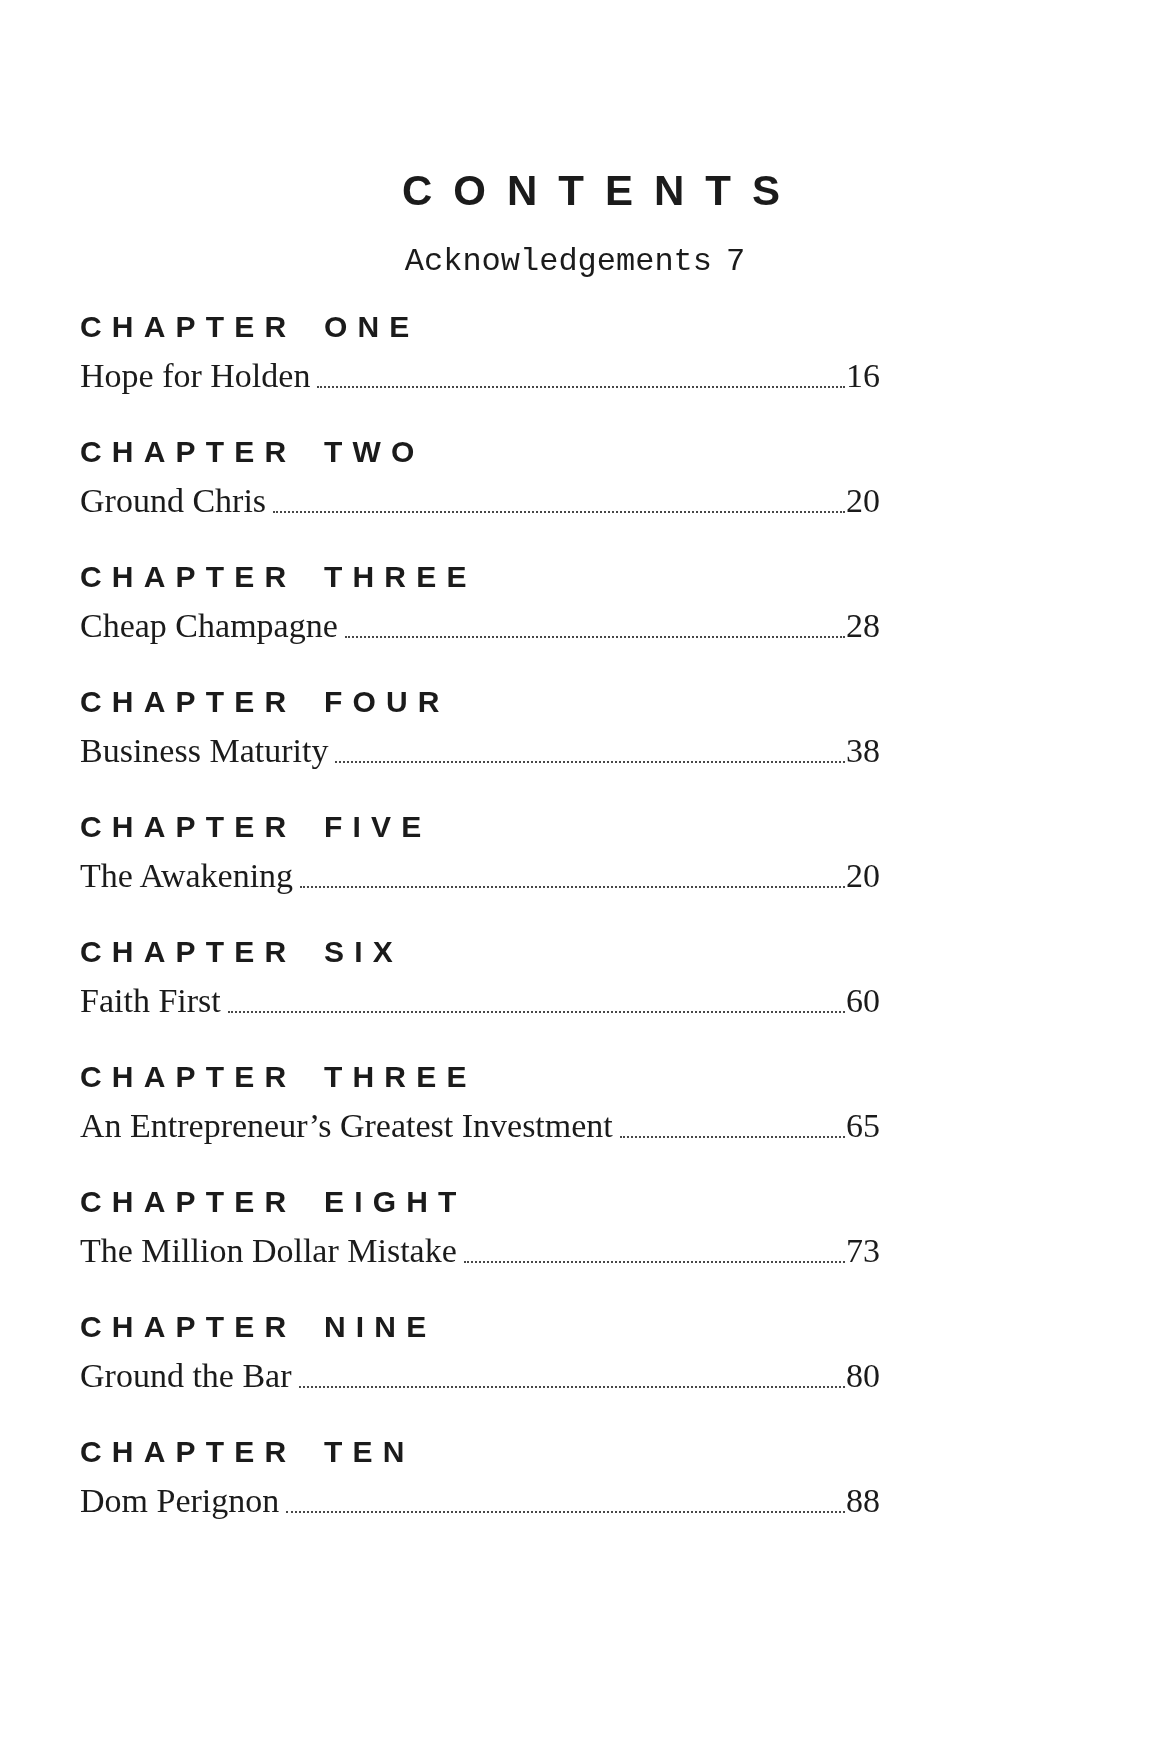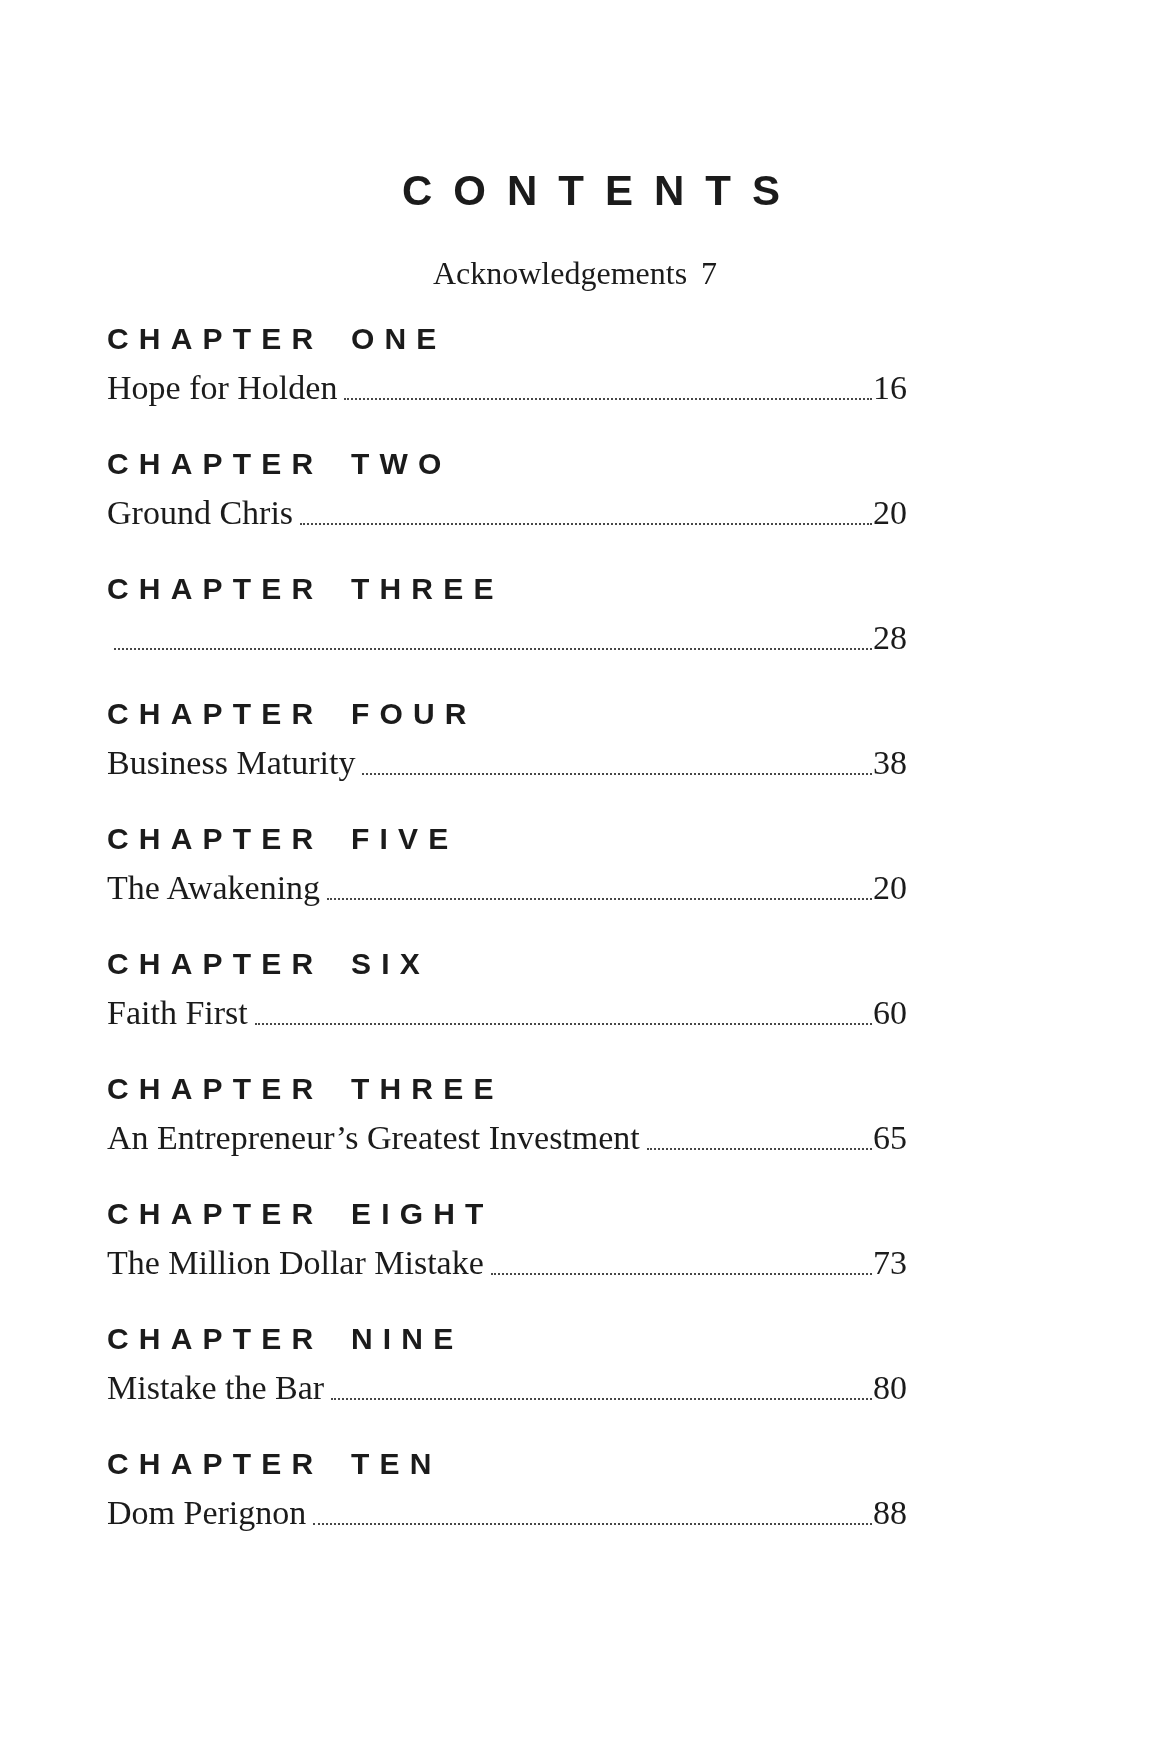--- a/index.html
+++ b/index.html
@@ -27,33 +27,33 @@
     font-family: "Liberation Sans", sans-serif;
     font-weight: 700;
     font-size: 42px;
     line-height: 46px;
     letter-spacing: 0.5em;
     padding-left: 0.5em; 
     color: var(--text);
     margin-left: 32px;
   }
   .front-matter {
-    margin-top: 36px;
+    margin-top: 24px;
     text-align: center;
-    font-family: Liberation Serif, serif;
+    font-family: Liberation Mono, monospace;
     font-size: 32px;
     line-height: 47px;
     color: var(--text);
   }
   .front-matter .fm-page {
     margin-left: 14px;
   }
   .toc-list {
     margin-top: 27px;
-    margin-left: 107px;
+    margin-left: 80px;
     width: 800px;
   }
   .chapter-block {
     margin-bottom: 42px;
   }
   .chapter-heading {
     font-family: "Liberation Sans", sans-serif;
     font-weight: 700;
     font-size: 30px;
     line-height: 30px;
@@ -114,20 +114,21 @@
     <div class="chapter-row">
       <span class="chapter-title">Ground Chris</span>
       <span class="leader"></span>
       <span class="page-number">20</span>
     </div>
   </div>
 
   <div class="chapter-block">
     <div class="chapter-heading">CHAPTER THREE</div>
     <div class="chapter-row">
+      <span class="chapter-title">Cheap Champagne</span>
       <span class="leader"></span>
       <span class="page-number">28</span>
     </div>
   </div>
 
   <div class="chapter-block">
     <div class="chapter-heading">CHAPTER FOUR</div>
     <div class="chapter-row">
       <span class="chapter-title">Business Maturity</span>
       <span class="leader"></span>
@@ -167,21 +168,21 @@
     <div class="chapter-row">
       <span class="chapter-title">The Million Dollar Mistake</span>
       <span class="leader"></span>
       <span class="page-number">73</span>
     </div>
   </div>
 
   <div class="chapter-block">
     <div class="chapter-heading">CHAPTER NINE</div>
     <div class="chapter-row">
-      <span class="chapter-title">Mistake the Bar</span>
+      <span class="chapter-title">Ground the Bar</span>
       <span class="leader"></span>
       <span class="page-number">80</span>
     </div>
   </div>
 
   <div class="chapter-block">
     <div class="chapter-heading">CHAPTER TEN</div>
     <div class="chapter-row">
       <span class="chapter-title">Dom Perignon</span>
       <span class="leader"></span>

